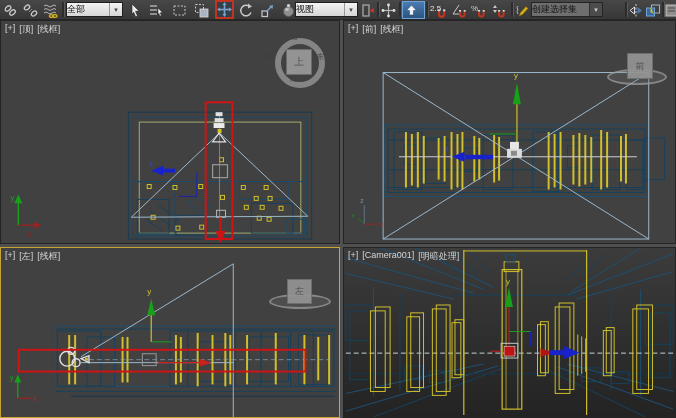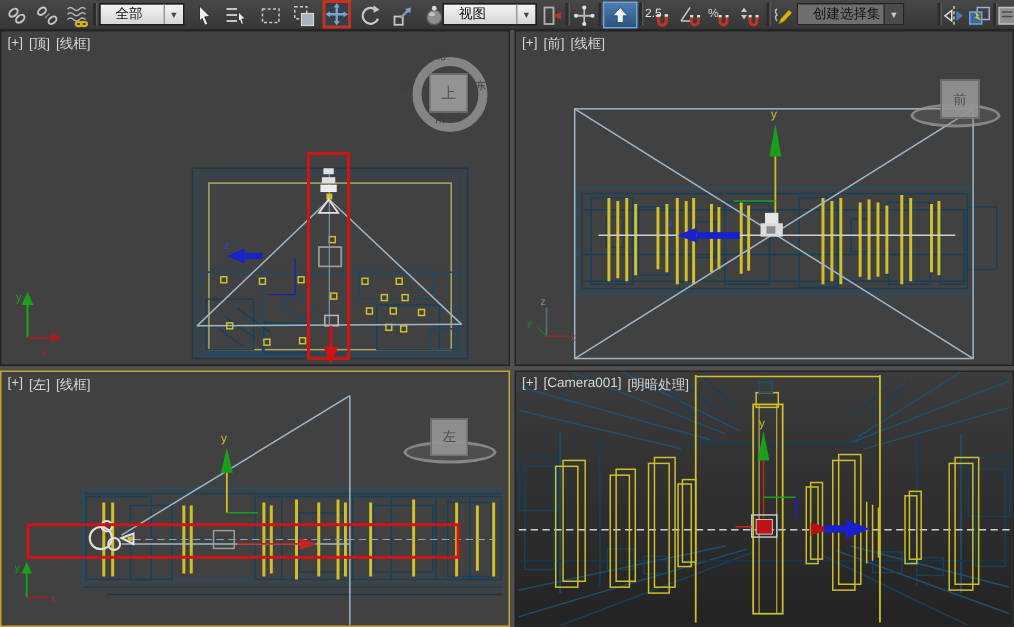--- a/index.html
+++ b/index.html
@@ -7,29 +7,29 @@
     width:676px;height:418px;position:relative;overflow:hidden;
     background:#505050;font-family:"Liberation Sans",sans-serif;
     -webkit-font-smoothing:antialiased;
   }
   
   #toolbar{
     position:absolute;left:0;top:0;width:676px;height:20px;
     background:linear-gradient(#474747,#373737);
     border-bottom:1px solid #262626;box-sizing:border-box;
   }
-  .ti{position:absolute;top:1px;width:18px;height:18px;display:flex;align-items:center;justify-content:center}
+  .ti{position:absolute;top:1px;width:18px;height:18px;display:flex;align-items:center;justify-content:flex-start}
   .ti svg{display:block}
   .sep{position:absolute;top:2px;width:2px;height:15px;background:#2c2c2c;border-right:1px solid #5a5a5a}
   .dd{
     position:absolute;top:2px;height:15px;box-sizing:border-box;
     background:linear-gradient(#f4f4f4,#d6d6d6);
     border:1px solid #1e1e1e;display:flex;align-items:center;font-size:9px;color:#111;
   }
-  .dd .val{flex:1;padding-left:10px;white-space:nowrap;overflow:hidden}
+  .dd .val{flex:1;padding-left:0;white-space:nowrap;overflow:hidden}
   .dd .arr{width:12px;height:100%;border-left:1px solid #9a9a9a;display:flex;align-items:center;justify-content:center;color:#444;font-size:7px}
   .dd.dark{background:#6f6f6f;border-color:#242424;color:#141414}
   .dd.dark .arr{background:#4c4c4c;border-left:1px solid #303030;color:#cfcfcf}
   .tool-active{border:2px solid #c23420;background:#33404b;top:0px;width:19px;height:19px;box-sizing:border-box}
   .kbd-btn{background:linear-gradient(#4c7cb2,#2b547e);border:1px solid #6fa2d6;box-sizing:border-box;width:23px;height:18px}
   
   .vp{position:absolute;background:#414141;border:1px solid #242424;box-sizing:border-box}
   #vp-tl{left:0;top:20px;width:340px;height:224px}
   #vp-tr{left:343px;top:20px;width:333px;height:224px}
   #vp-bl{left:0;top:247px;width:340px;height:171px;border-color:#c9a42e}

